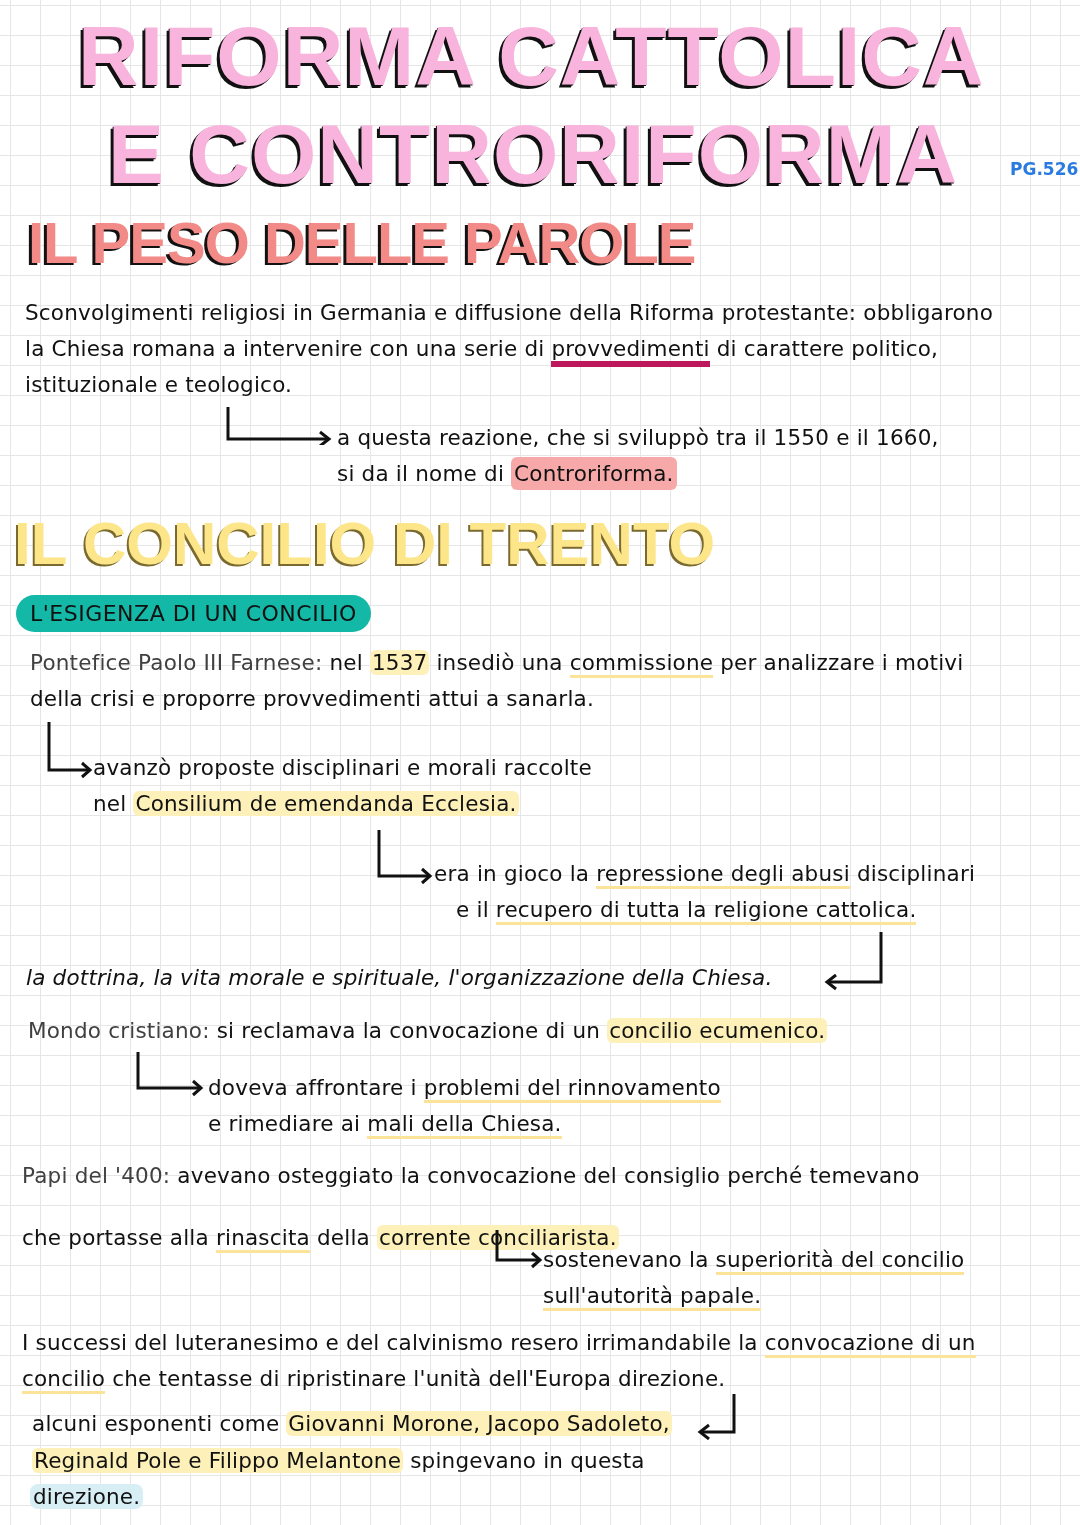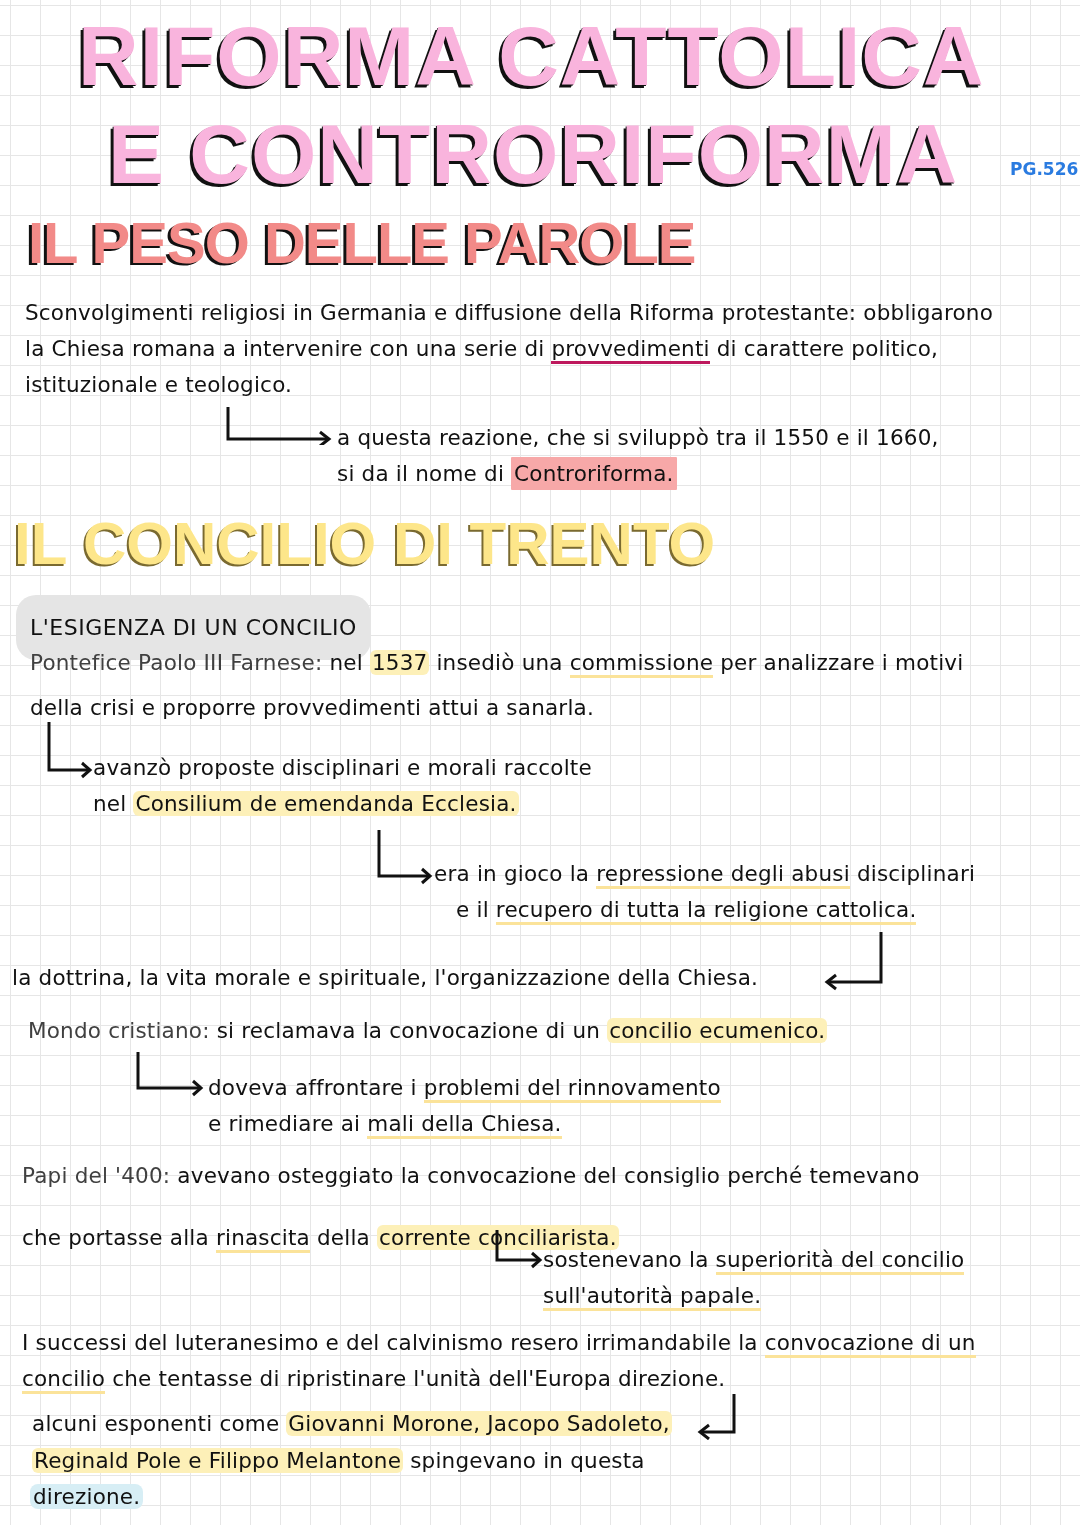--- a/index.html
+++ b/index.html
@@ -48,37 +48,37 @@
   .h-yellow {
     font-family: "Liberation Sans", sans-serif;
     font-weight: bold;
     color: #fde68a;
     font-size: 60px;
     line-height: 1;
     text-shadow: -2px 2px 0 #7a6a30;
     white-space: nowrap;
   }
   .subhead {
-    background: #e5e5e5;
+    background: #14b8a6;
     border-radius: 20px;
-    padding: 20px 14px;
+    padding: 6px 14px;
     font-size: 22px;
     letter-spacing: 0.5px;
   }
   .line {
     font-size: 21.5px;
     line-height: 36px;
     white-space: nowrap;
     letter-spacing: 0.2px;
   }
   .label-yellow { color: #404040; }
   .hl-yellow { background: #fdf0b8; border-radius: 6px; padding: 0 2px; }
-  .hl-pink { background: #f7a8a8; border-radius: 1px; padding: 4px 3px; }
+  .hl-pink { background: #f7a8a8; border-radius: 6px; padding: 4px 3px; }
   .hl-blue { background: #d7eef5; border-radius: 8px; padding: 0 3px; }
-  .ul-black { border-bottom: 3px solid #be185d; }
+  .ul-black { border-bottom: 6px solid #be185d; }
   .ul-yellow { border-bottom: 3px solid #fbe39a; }
 
   .arrow svg { display: block; }
 </style>
 </head>
 <body>
 
 <div class="abs title" style="left:78px; top:14px;">RIFORMA CATTOLICA</div>
 <div class="abs title" style="left:108px; top:112px;">E CONTRORIFORMA</div>
 <div class="abs page-ref" style="left:1010px; top:159px;">PG.526</div>
@@ -108,21 +108,21 @@
   <span>si da il nome di </span><span class="hl-pink">Controriforma.</span>
 </div>
 
 <div class="abs h-yellow" style="left:14px; top:514px;">IL CONCILIO DI TRENTO</div>
 
 <div class="abs subhead" style="left:16px; top:595px;">L'ESIGENZA DI UN CONCILIO</div>
 
 <div class="abs line" style="left:30px; top:645px;">
   <span class="label-yellow">Pontefice Paolo III Farnese:</span><span> nel </span><span class="hl-yellow">1537</span><span> insediò una </span><span class="ul-yellow">commissione</span><span> per analizzare i motivi</span>
 </div>
-<div class="abs line" style="left:30px; top:681px;margin-top:9px;">
+<div class="abs line" style="left:30px; top:681px;">
   <span>della crisi e proporre provvedimenti attui a sanarla.</span>
 </div>
 
 <div class="abs arrow" style="left:45px; top:720px;">
   <svg width="50" height="60" viewBox="0 0 50 60">
       <path d="M4 2 V50 H44" stroke="#111" stroke-width="3" fill="none"></path>
       <path d="M37 43 L45 50 L37 57" stroke="#111" stroke-width="3" fill="none"></path>
     </svg>
 </div>
 <div class="abs line" style="left:93px; top:750px;">
@@ -144,21 +144,21 @@
 <div class="abs line" style="left:456px; top:892px;">
   <span>e il </span><span class="ul-yellow">recupero di tutta la religione cattolica.</span>
 </div>
 
 <div class="abs arrow" style="left:822px; top:930px;">
   <svg width="64" height="62" viewBox="0 0 64 62">
       <path d="M59 2 V52 H6" stroke="#111" stroke-width="3" fill="none"></path>
       <path d="M14 45 L5 52 L14 59" stroke="#111" stroke-width="3" fill="none"></path>
     </svg>
 </div>
-<div class="abs line" style="left:12px; top:960px;">
+<div class="abs line" style="left:26px; top:960px;font-style:italic;">
   <span>la dottrina, la vita morale e spirituale, l'organizzazione della Chiesa.</span>
 </div>
 
 <div class="abs line" style="left:28px; top:1013px;">
   <span class="label-yellow">Mondo cristiano:</span><span> si reclamava la convocazione di un </span><span class="hl-yellow">concilio ecumenico.</span>
 </div>
 
 <div class="abs arrow" style="left:134px; top:1050px;">
   <svg width="72" height="48" viewBox="0 0 72 48">
       <path d="M4 2 V38 H66" stroke="#111" stroke-width="3" fill="none"></path>

